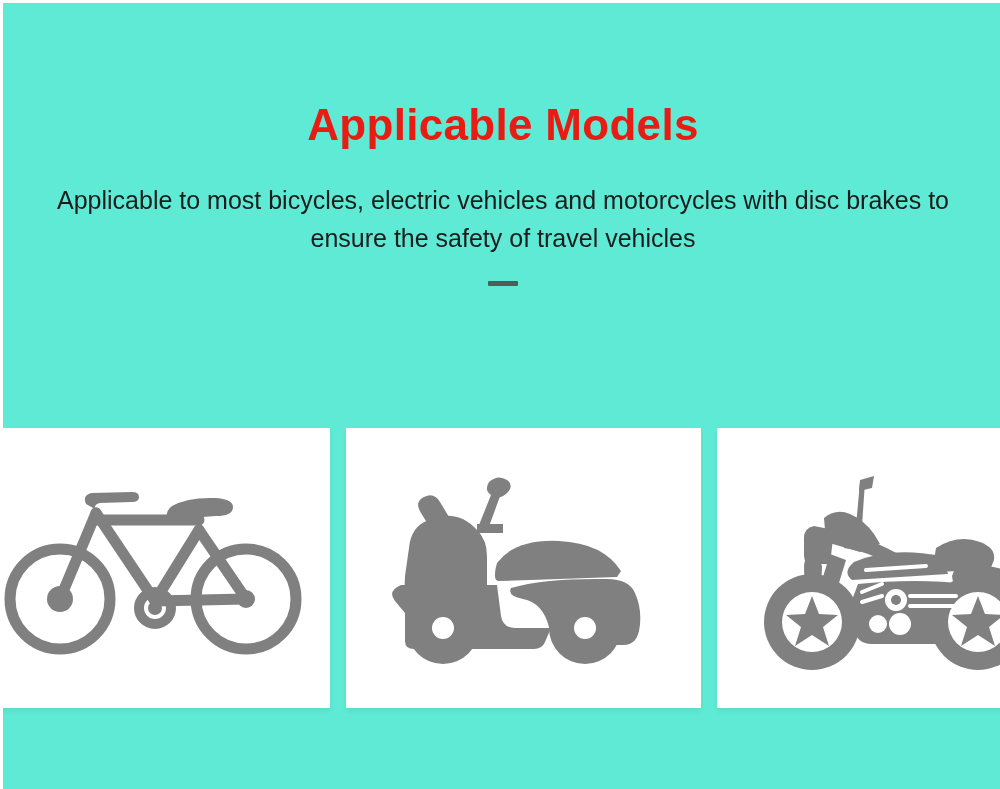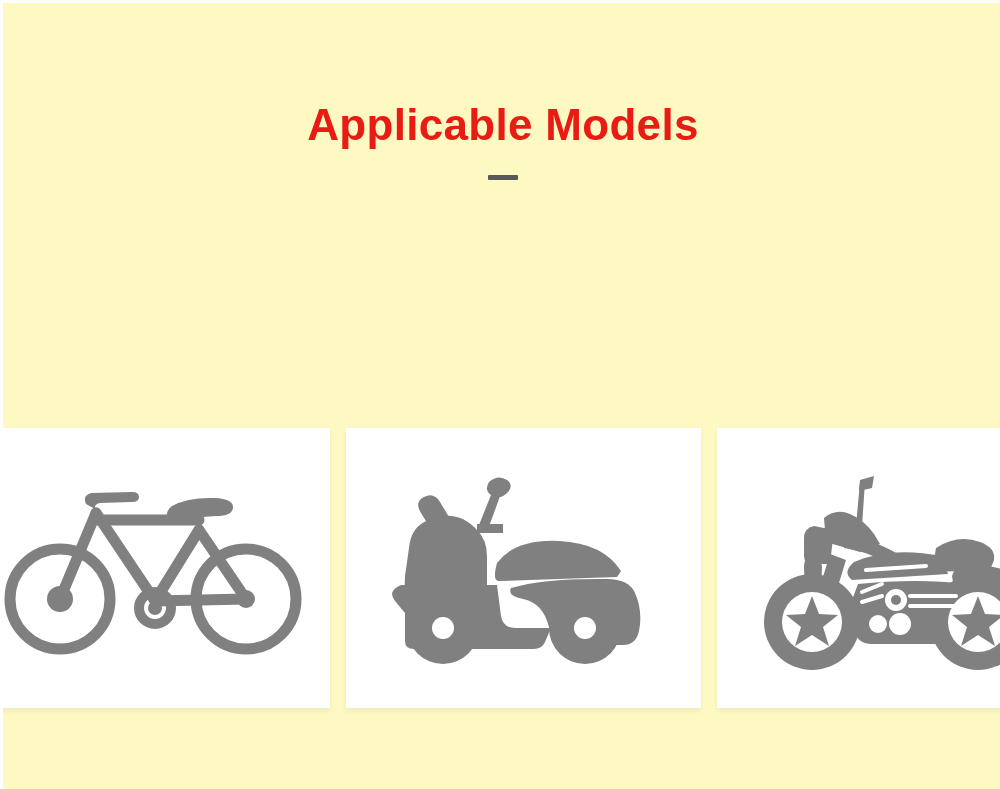--- a/index.html
+++ b/index.html
@@ -11,21 +11,21 @@
   body {
     width: 1000px;
     height: 789px;
     overflow: hidden;
     font-family: "Liberation Sans", sans-serif;
   }
   .page {
     position: relative;
     width: 1000px;
     height: 789px;
-    background: #fef9c3;
+    background: #5eead4;
     border-top: 3px solid #ffffff;
     border-left: 3px solid #ffffff;
     box-sizing: border-box;
     overflow: hidden;
   }
 
   
   .header {
     position: absolute;
     top: 0;
@@ -94,20 +94,21 @@
   .icon-moto   { width: 290px; height: 205px; }
 </style>
 </head>
 <body>
 
 <div class="page">
 
   <div class="header">
     <h1 class="title">Applicable Models</h1>
 
+    <p class="subtitle">Applicable to most bicycles, electric vehicles and motorcycles with disc brakes to ensure the safety of travel vehicles</p>
 
     <div class="divider-wrap">
       <div class="divider"></div>
     </div>
   </div>
 
   <div class="cards">
 
     <div class="card">
       <span class="icon-wrap">

